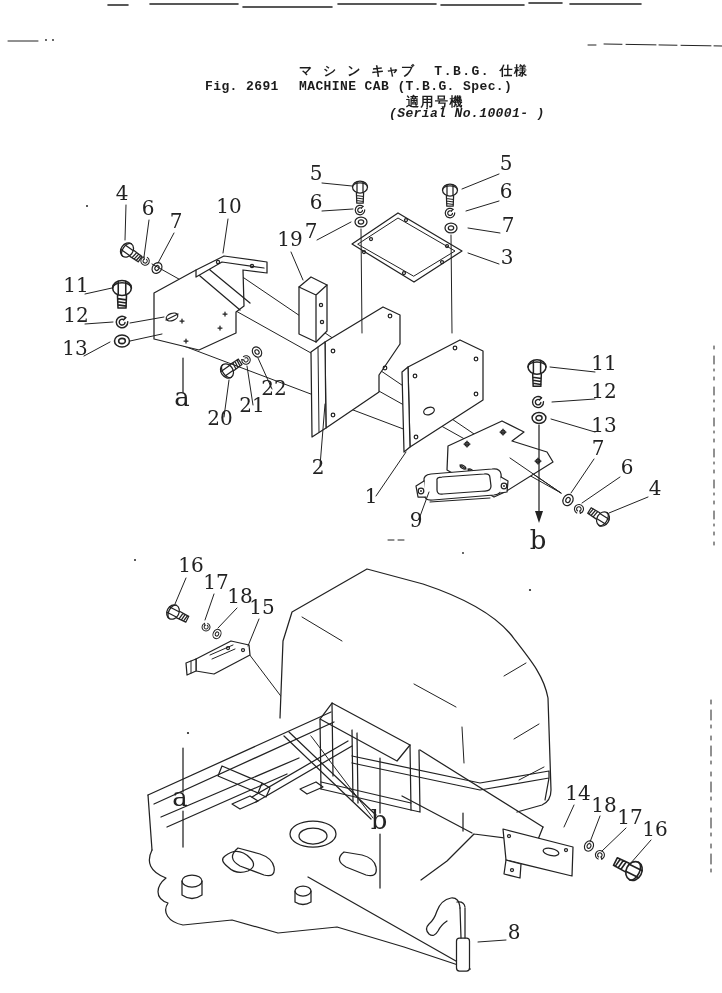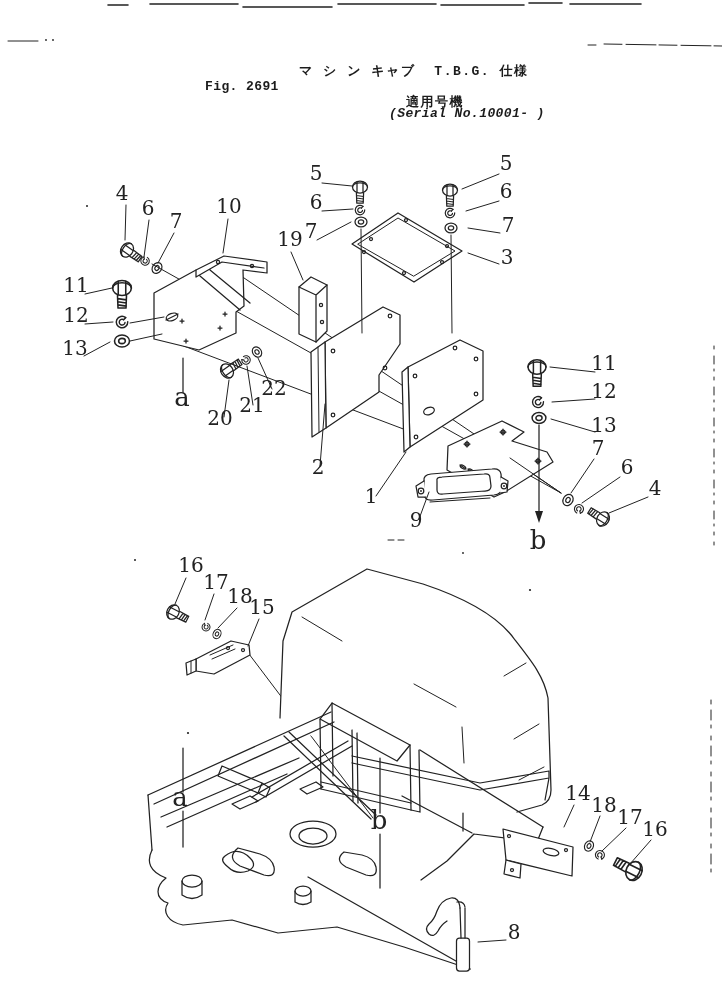--- a/index.html
+++ b/index.html
@@ -16,20 +16,21 @@
   #callouts text.co-num{font-size:20px;}
   #callouts text.co-letter{font-size:26px;}
 </style>
 </head>
 <body>
 
 <div class="page">
 
   <div class="hdr hdr-jp" style="left:299px;top:62px;">マ シ ン キャブ  T.B.G. 仕様</div>
   <div class="hdr" style="left:205px;top:79px;">Fig. 2691</div>
+  <div class="hdr" style="left:299px;top:79px;">MACHINE CAB (T.B.G. Spec.)</div>
   <div class="hdr hdr-jp" style="left:406px;top:93px;font-family:Liberation Serif, serif;">適用号機</div>
   <div class="hdr" style="left:389px;top:106px;font-style:italic;">(Serial No.10001- )</div>
 
   <svg class="diagram" width="722" height="993" viewBox="0 0 722 993">
     <defs>
       <g id="bolt" class="ink">
         <ellipse rx="7.5" ry="6"></ellipse>
         <path d="M-7.5,0 A7.5,4.2 0 0 1 7.5,0"></path>
         <path d="M-3,-5.2 L-3,5.2 M3,-5.2 L3,5.2"></path>
         <path d="M-3.6,6 L-3.2,16 M3.6,6 L3.2,16 M-3.3,16 L3.3,16 M-3.4,8.5 L3.4,9.5 M-3.4,11 L3.4,12 M-3.4,13.5 L3.4,14.5"></path>

